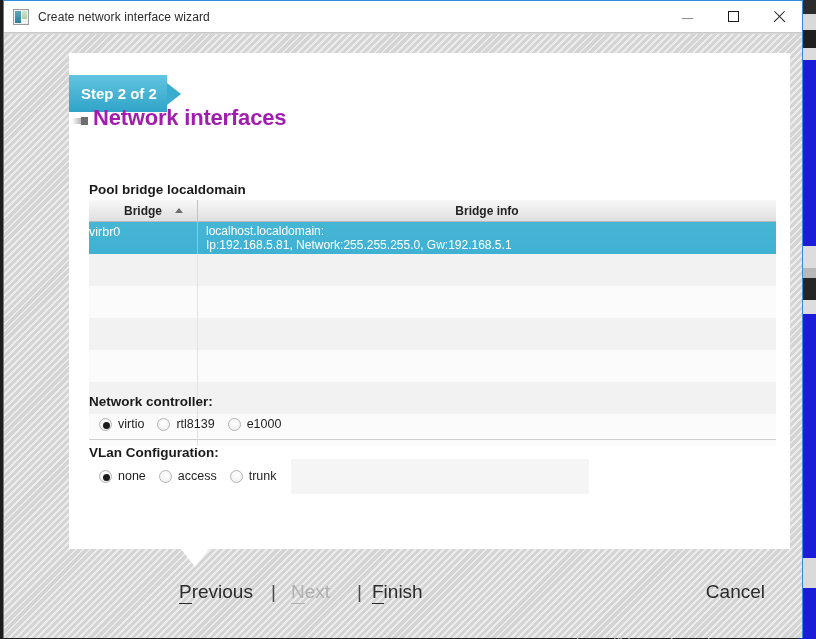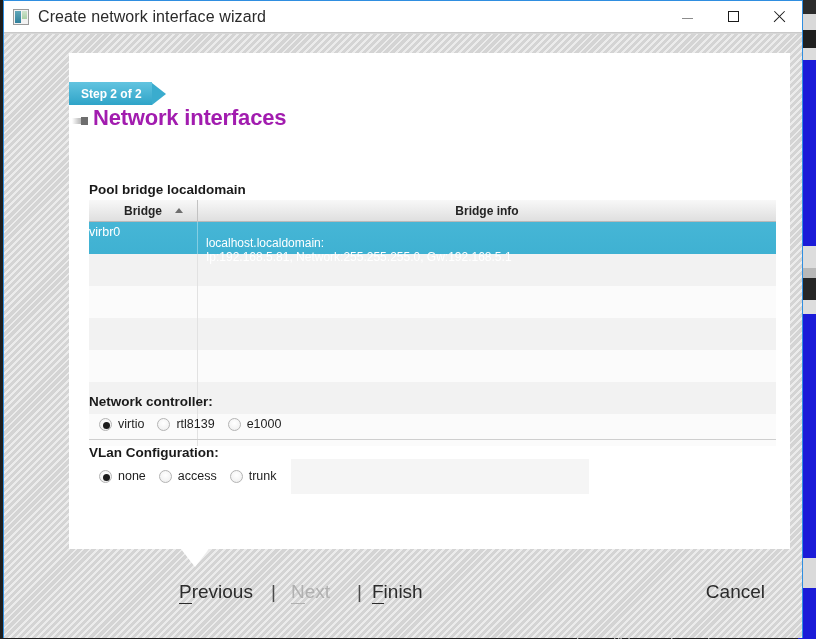--- a/index.html
+++ b/index.html
@@ -49,21 +49,21 @@
     width: 6px; height: 12px;
     background: linear-gradient(#5fa6b8, #2f7f9b);
   }
   #app-icon::after {
     content: "";
     position: absolute; left: 8px; top: 1px;
     width: 5px; height: 8px;
     background: linear-gradient(#cfe3cd, #a9cfa6);
   }
   #title-text {
-    font-size: 16px;
+    font-size: 12px;
     color: #2a2a2a;
     letter-spacing: 0.1px;
     white-space: nowrap;
   }
   .winbtn {
     position: absolute;
     top: 0; height: 31px; width: 46px;
     display: flex; align-items: center; justify-content: center;
   }
   #btn-min { right: 92px; }
@@ -124,26 +124,26 @@
   }
 
   
   #step-banner {
     position: absolute;
     left: 0px; top: 29px;
     height: 23px;
     display: flex; align-items: center;
   }
   #step-chip {
-    height: 23px;
+    height: 37px;
     padding: 0 10px 0 12px;
     display: flex; align-items: center;
     background: linear-gradient(#62c4e0, #2fa4c8);
     color: #ffffff;
-    font-size: 12px; font-weight: bold;
+    font-size: 15px; font-weight: bold;
     white-space: nowrap;
   }
   #step-arrow {
     width: 0; height: 0;
     border-top: 11.5px solid transparent;
     border-bottom: 11.5px solid transparent;
     border-left: 14px solid #3aacce;
   }
 
   
@@ -216,21 +216,21 @@
     width: 109px;
     border-right: 1px solid #e2e2e2;
     font-size: 12.5px;
     padding: 3px 0 0 0;
     color: #262626;
     white-space: nowrap;
   }
   .row .cell-info {
     flex: 1 1 auto;
     font-size: 12px;
-    padding: 15px 0 0 8px;
+    padding: 3px 0 0 8px;
     color: #262626;
     line-height: 13.5px;
   }
   .row.selected {
     background: linear-gradient(#46b6d6, #3fb1d2);
     color: #ffffff;
   }
   .row.selected .cell-bridge,
   .row.selected .cell-info { color: #ffffff; border-right-color: rgba(255,255,255,0.35); }
   .row.alt { background: #f2f2f2; }

